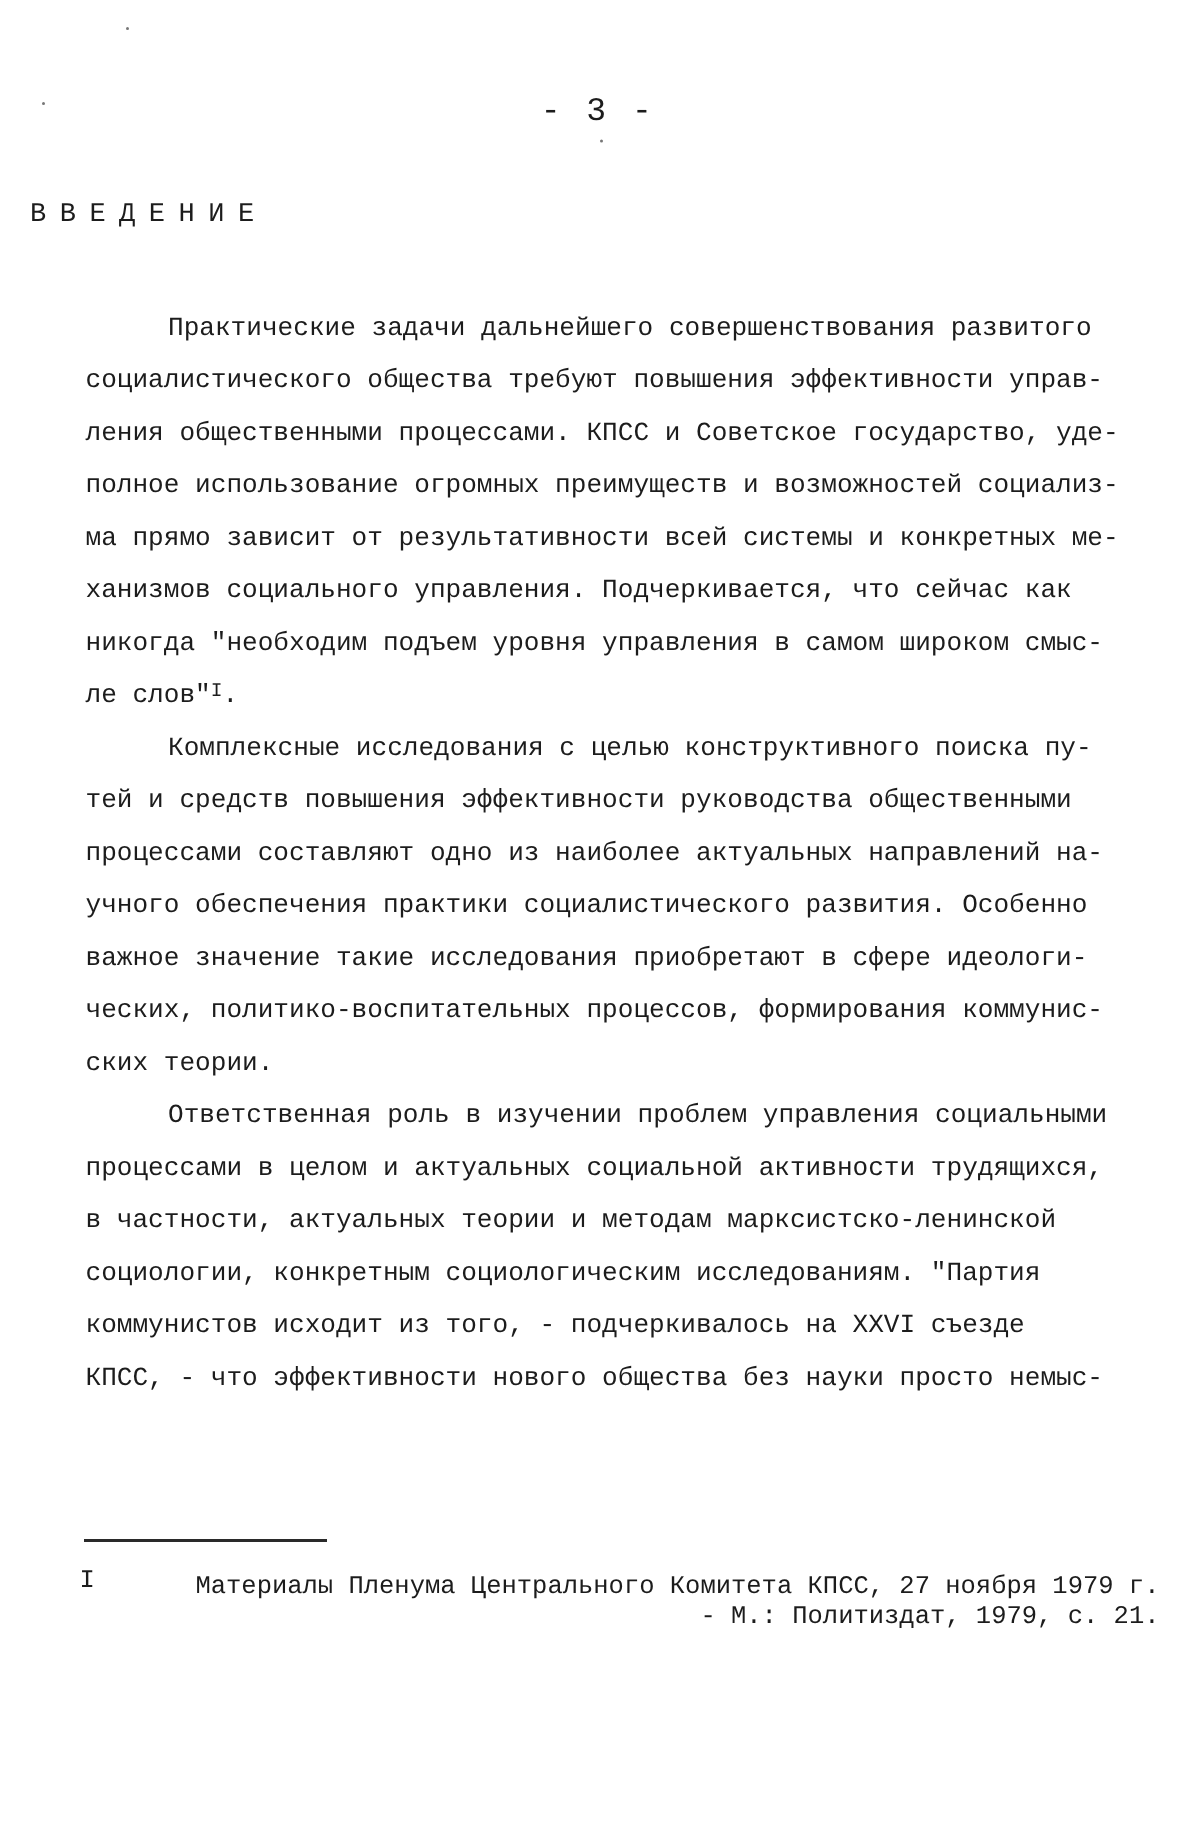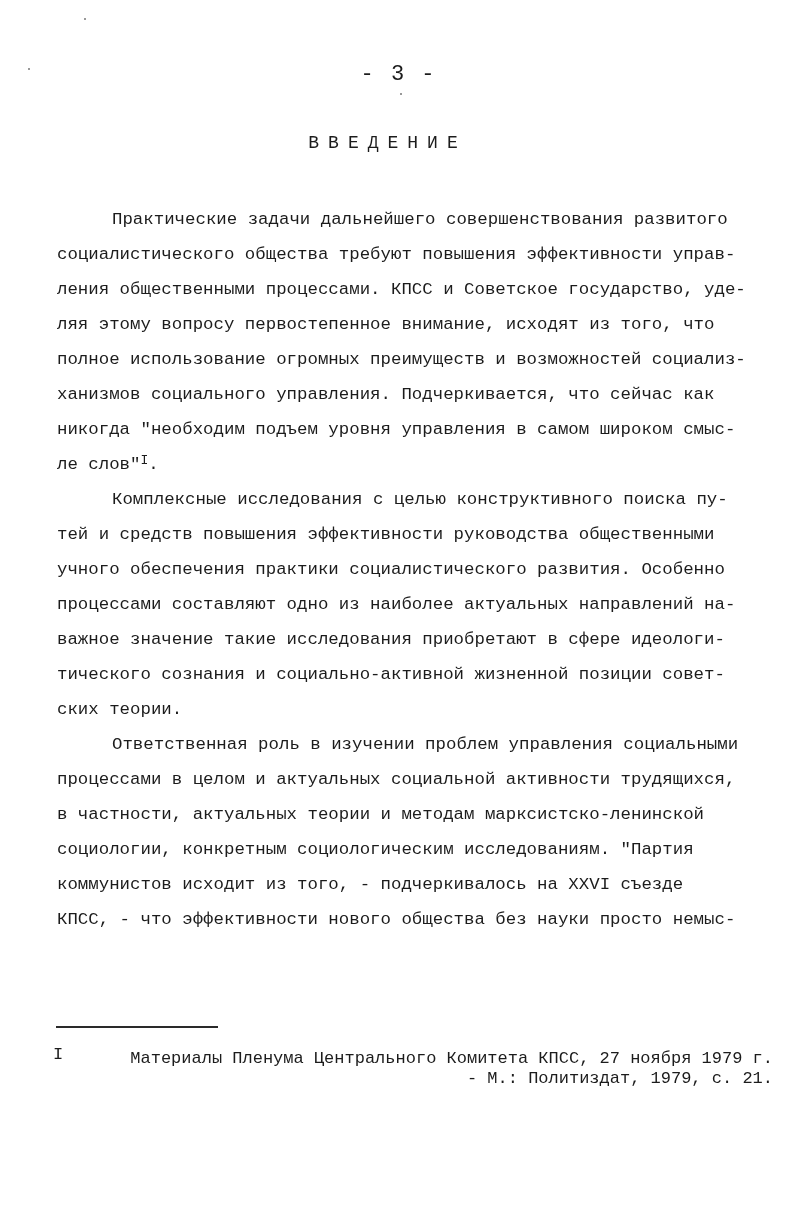--- a/index.html
+++ b/index.html
@@ -6,22 +6,22 @@
   body {
     width: 797px; height: 1214px; position: relative; overflow: hidden;
     font-family: "Liberation Mono", "DejaVu Sans Mono", monospace;
     color: #1c1c1c;
   }
   .page-number {
     position: absolute; top: 62px; left: 0; width: 797px; text-align: center;
     font-size: 22px; letter-spacing: 2px;
   }
   .title {
-    position: absolute; top: 133px; left: 0; width: 738px; text-align: center;
-    font-size: 18px; letter-spacing: 9px; padding-left: 37px; box-sizing: border-box;
+    position: absolute; top: 133px; left: 0; width: 738px; 
+    font-size: 18px; letter-spacing: 9px; padding-left: 20px; box-sizing: border-box;
   }
   .body-text {
     position: absolute; top: 202px; left: 57px; width: 710px;
     font-size: 17.4px; line-height: 35px;
   }
   .line { white-space: pre; display: block; height: 35px; }
   .line.indent { padding-left: 55px; font-family: Liberation Mono, monospace; }
   .sup { font-size: 13px; vertical-align: top; position: relative; top: -4px; }
   .footnote-rule {
     position: absolute; top: 1026px; left: 56px; width: 162px; height: 2px; background: #2a2a2a;
@@ -43,34 +43,34 @@
 
 <div class="page-number">- 3 -</div>
 <div class="title">ВВЕДЕНИЕ</div>
 
 <div class="body-text">
 
   <div>
     <span class="line indent">Практические задачи дальнейшего совершенствования развитого</span>
     <span class="line">социалистического общества требуют повышения эффективности управ-</span>
     <span class="line">ления общественными процессами. КПСС и Советское государство, уде-</span>
-    <span class="line">ляя этому вопросу первостепенное внимание, исходят из того, что</span>
     <span class="line">полное использование огромных преимуществ и возможностей социализ-</span>
+    <span class="line">ма прямо зависит от результативности всей системы и конкретных ме-</span>
     <span class="line">ханизмов социального управления. Подчеркивается, что сейчас как</span>
     <span class="line">никогда "необходим подъем уровня управления в самом широком смыс-</span>
     <span class="line"><span>ле слов"</span><span class="sup">I</span><span>.</span></span>
   </div>
 
   <div>
     <span class="line indent">Комплексные исследования с целью конструктивного поиска пу-</span>
     <span class="line">тей и средств повышения эффективности руководства общественными</span>
+    <span class="line">процессами составляют одно из наиболее актуальных направлений на-</span>
     <span class="line">учного обеспечения практики социалистического развития. Особенно</span>
-    <span class="line">процессами составляют одно из наиболее актуальных направлений на-</span>
     <span class="line">важное значение такие исследования приобретают в сфере идеологи-</span>
-    <span class="line">тического сознания и социально-активной жизненной позиции совет-</span>
+    <span class="line">ческих, политико-воспитательных процессов, формирования коммунис-</span>
     <span class="line">ских теории.</span>
   </div>
 
   <div>
     <span class="line indent">Ответственная роль в изучении проблем управления социальными</span>
     <span class="line">процессами в целом и актуальных социальной активности трудящихся,</span>
     <span class="line">в частности, актуальных теории и методам марксистско-ленинской</span>
     <span class="line">социологии, конкретным социологическим исследованиям. "Партия</span>
     <span class="line">коммунистов исходит из того, - подчеркивалось на XXVI съезде</span>
     <span class="line">КПСС, - что эффективности нового общества без науки просто немыс-</span>

